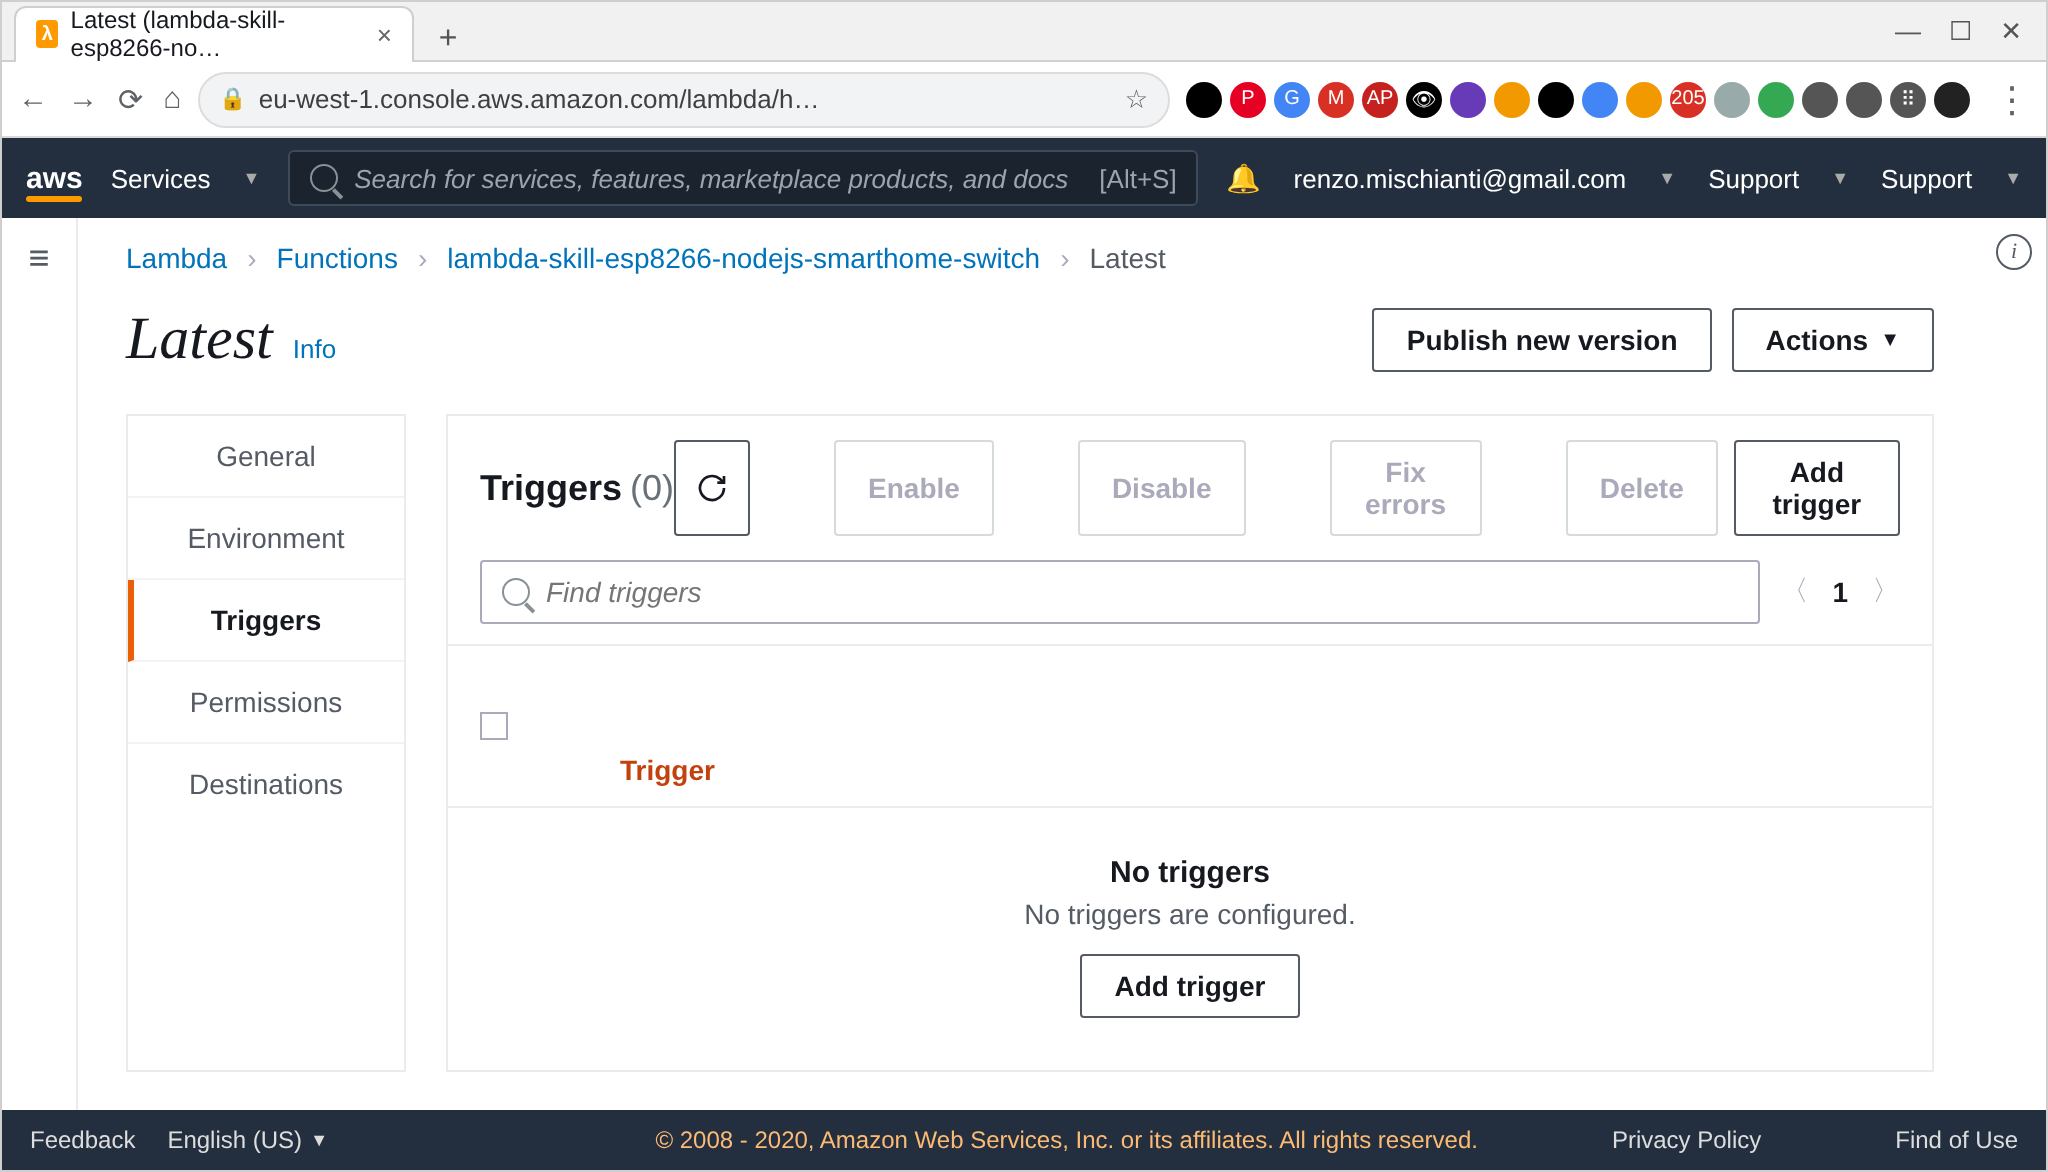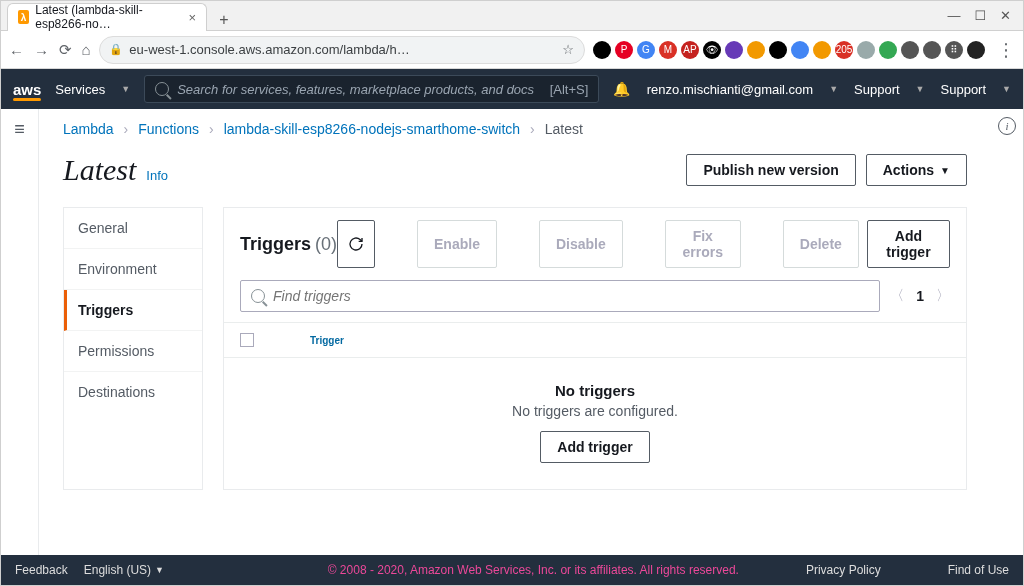--- a/index.html
+++ b/index.html
@@ -58,52 +58,52 @@
   .btn.disabled { color:#aab; border-color:#d5dbdb; cursor:default;margin-left:34px;}
   .btn.primary { border-color:#545b64; }
   .btn.small { padding:6px 10px; }
   .btn-row{ display:flex; gap:10px;}
 
   .tabs { display:flex; gap:30px; border-bottom:1px solid #e9ebed; padding:0 6px;}
   .tab { padding:10px 6px 12px 6px; font-size:14px; color:#545b64; cursor:pointer; }
   .tab.active { color:#eb5f07; font-weight:bold; border-bottom:3px solid #eb5f07; margin-bottom:-1px;}
 
   .content-row { display:flex; gap:20px; margin-top:20px;}
-  .sidenav { width:140px; border:1px solid #e9ebed; }
+  .sidenav { width:140px; border:1px solid #e9ebed;text-align:center; }
   .sidenav .item { padding:12px 14px; font-size:14px; color:#545b64; border-bottom:1px solid #f2f3f3; cursor:pointer;}
   .sidenav .item:last-child{border-bottom:none;}
   .sidenav .item.active { color:#16191f; font-weight:bold; border-left:3px solid #eb5f07; padding-left:11px; background:#fff;}
 
   .panel { flex:1; border:1px solid #e9ebed; background:#fff; }
   .panel-head { display:flex; align-items:center; justify-content:space-between; padding:12px 16px;}
   .panel-title { font-size:18px; font-weight:bold; display:flex; align-items:center; gap:4px;}
   .panel-title .count{ color:#687078; font-weight:normal;}
   .panel-actions{display:flex; gap:8px;}
   .panel-actions .refresh svg{width:16px;height:16px;}
 
   .filter-row{ display:flex; align-items:center; gap:10px; padding:0 16px 10px 16px;}
   .filter-box{ flex:1; display:flex; align-items:center; gap:8px; border:1px solid #aab; border-radius:2px; height:32px; padding:0 10px;}
   .filter-box input{ border:none; outline:none; flex:1; font-size:14px; font-style:italic; color:#4d7c0f; background:transparent;}
   .pager{ display:flex; align-items:center; gap:12px; color:#687078;}
   .pager .pg{ color:#16191f; font-weight:bold; font-size:14px;}
   .pager .chev{ color:#aab; cursor:pointer; font-size:14px;}
 
   .tbl-head{ display:flex; align-items:center; gap:18px; padding:10px 16px; border-top:1px solid #eaeded; border-bottom:1px solid #eaeded;}
   .chk{ width:14px;height:14px;border:1px solid #aab; background:#fff;}
-  .tbl-head .colh{ font-weight:bold; font-size:10px; color:#0369a1;}
+  .tbl-head .colh{ font-weight:bold; font-size:14px; color:#c2410c;margin-top:44px;}
 
   .empty{ text-align:center; padding:24px 0 26px 0;}
   .empty .t1{ font-weight:bold; font-size:15px; color:#16191f;}
   .empty .t2{ color:#545b64; font-size:14px; margin-top:4px;}
   .empty .btn{ margin-top:12px;}
 
   
   .aws-footer{ height:30px; background:#232f3e; color:#ddd; display:flex; align-items:center; padding:0 14px; font-size:12px; gap:16px;}
   .aws-footer .lang{ display:flex; align-items:center; gap:4px; cursor:pointer;}
-  .aws-footer .copy{ margin-left:auto; color:#ec4899;}
+  .aws-footer .copy{ margin-left:auto; color:#fdba74;}
   .aws-footer a{ color:#ddd; text-decoration:none; margin-left:16px;padding-left:35px;}
   .caret{font-size:9px;}
   .mag{width:14px;height:14px;border:1.5px solid #879196;border-radius:50%;position:relative;}
   .mag::after{content:"";position:absolute;width:6px;height:1.5px;background:#879196;right:-4px;bottom:-2px;transform:rotate(45deg);}
 </style>
 </head>
 <body>
 
 <div class="browser-chrome">
 

